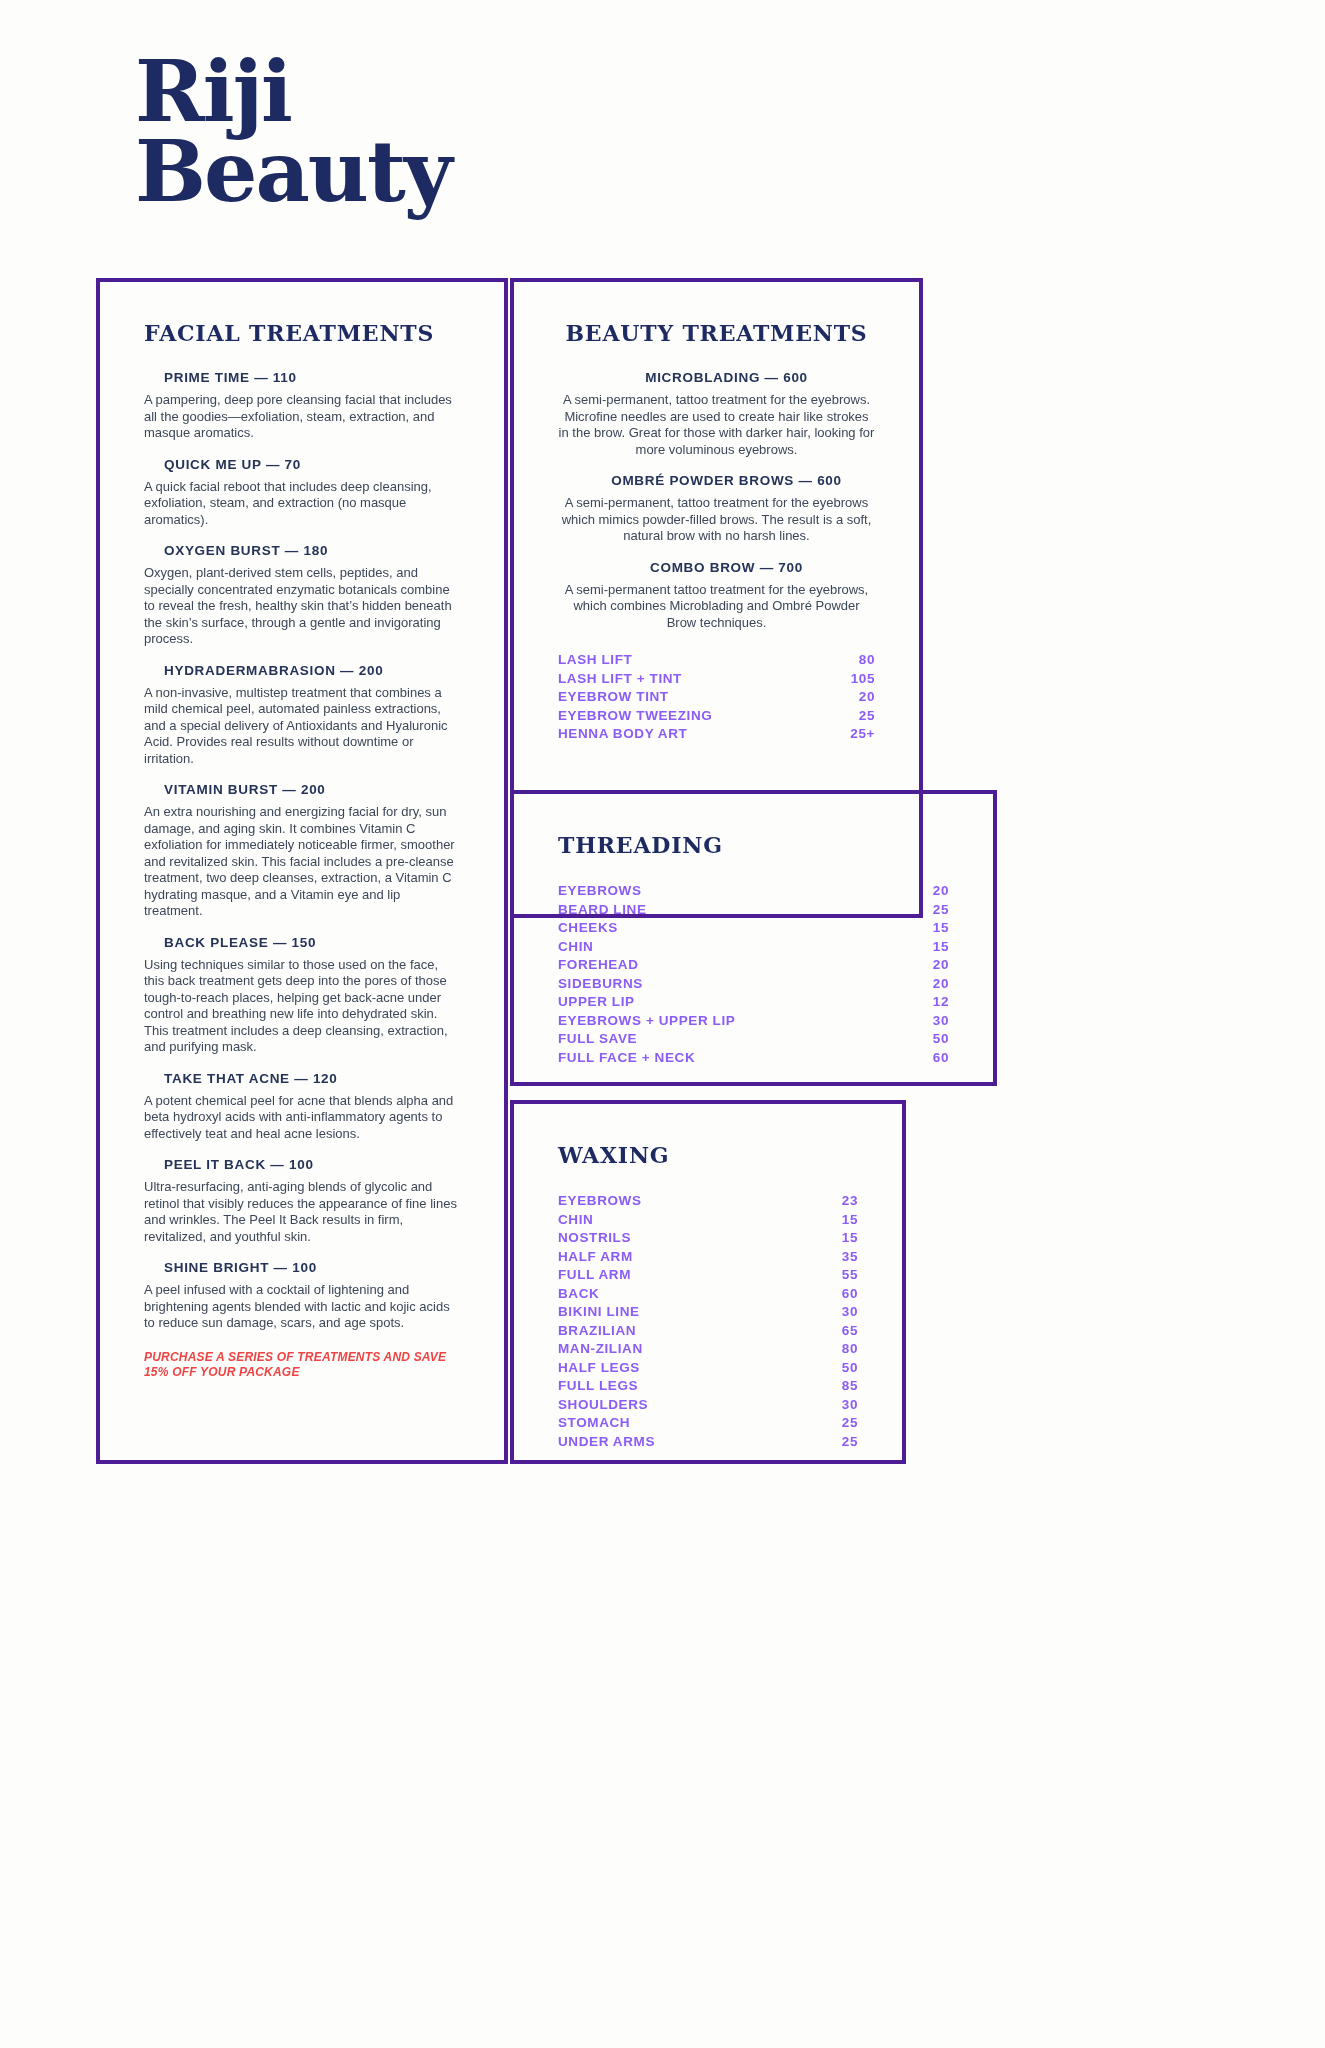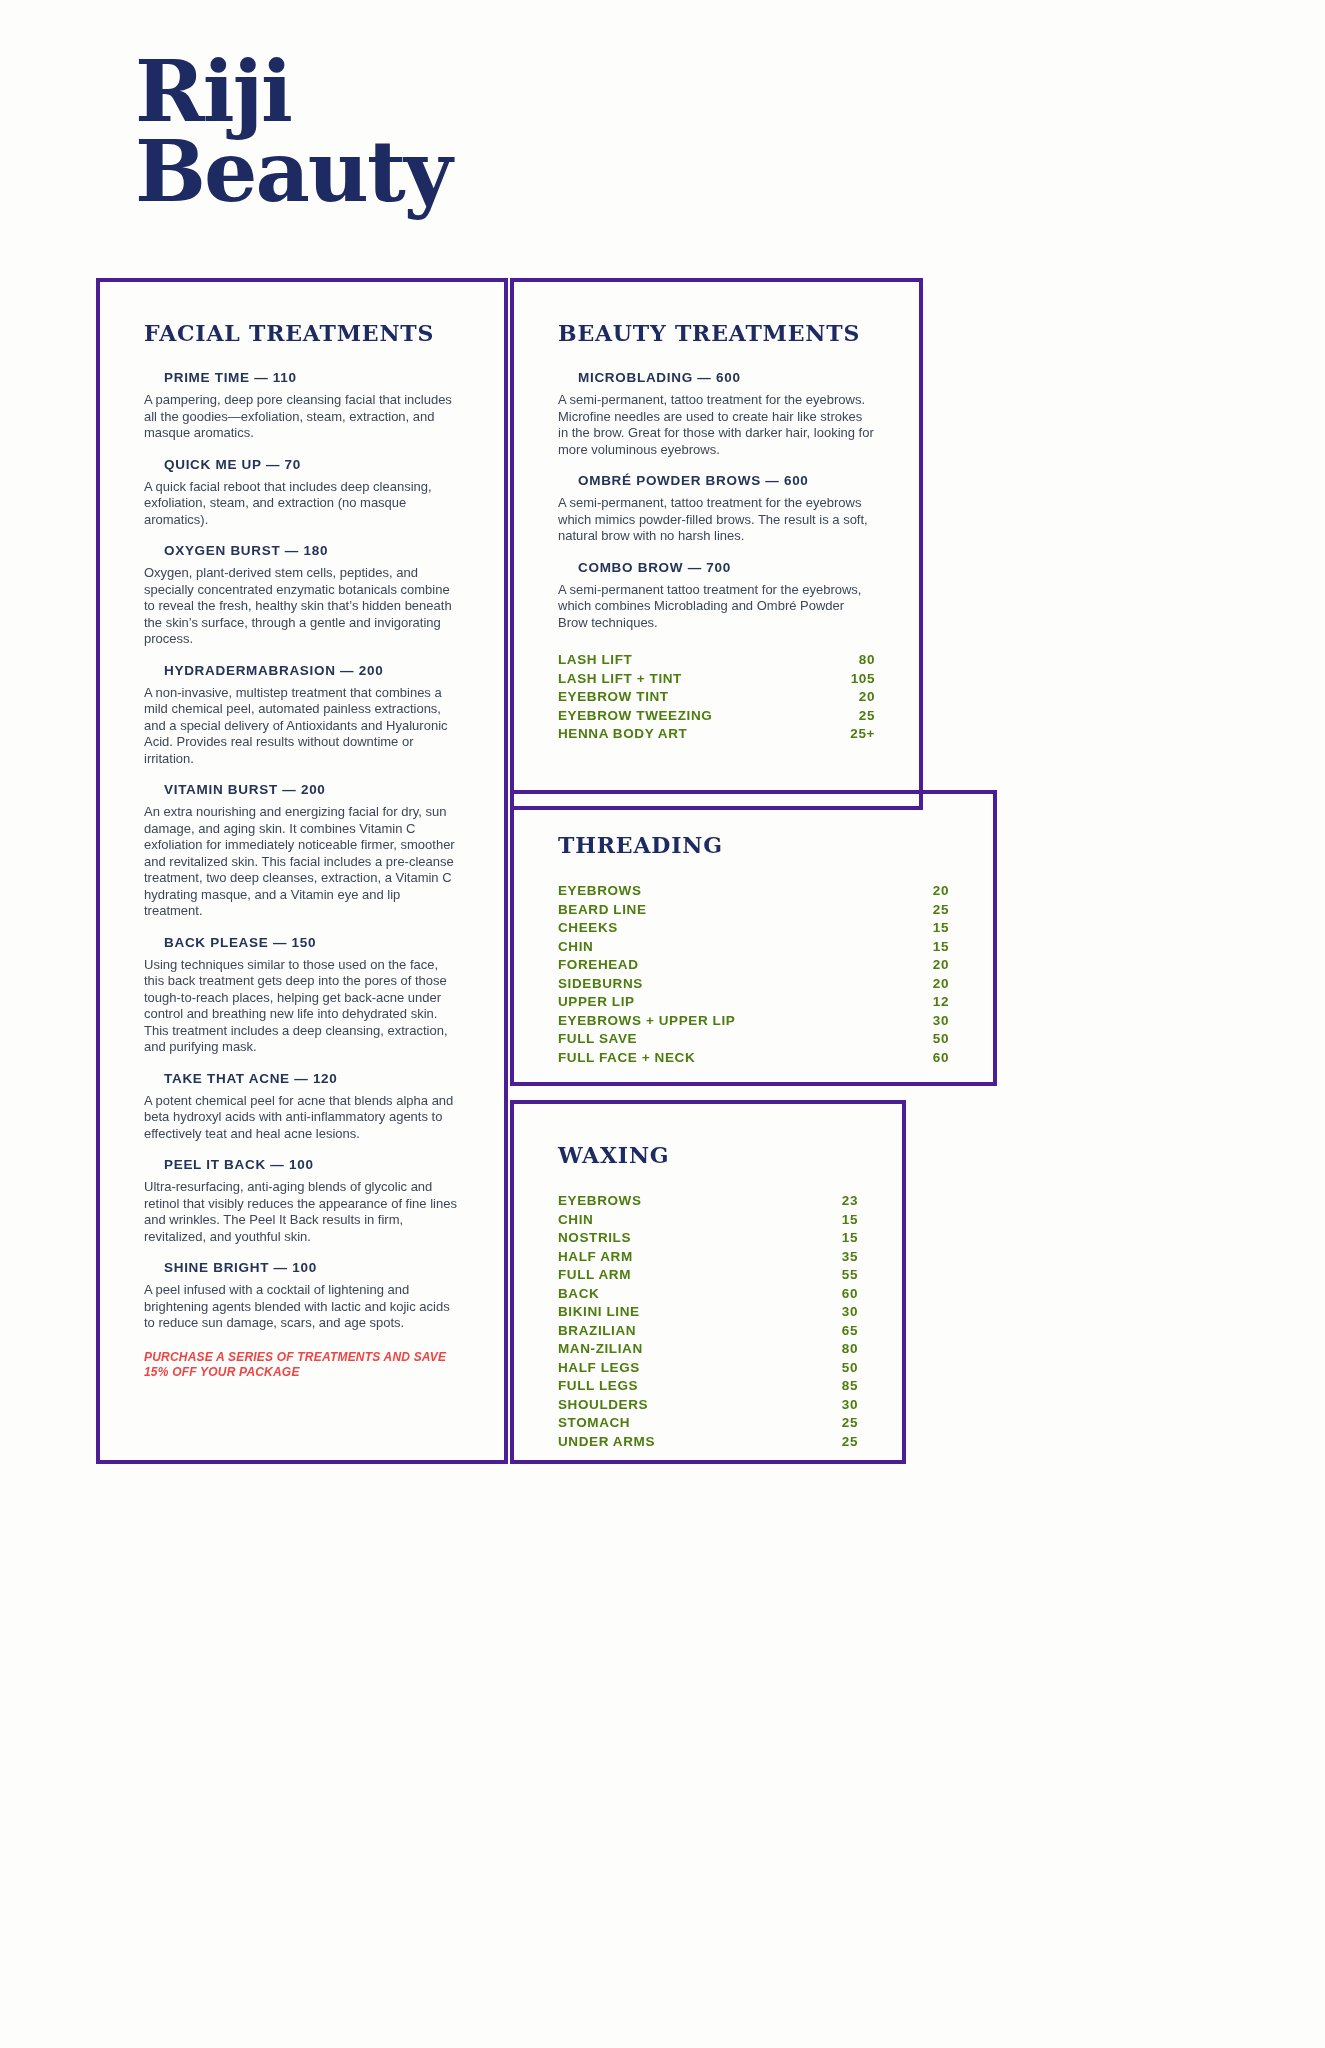--- a/index.html
+++ b/index.html
@@ -23,21 +23,21 @@
     letter-spacing: -2px;
     color: #1e2b63;
   }
   .box {
     position: absolute;
     border: 4px solid #4c1d95;
     background: transparent;
     padding: 38px 44px;
   }
   .box-facial    { left: 96px;  top: 278px;  width: 412px; height: 1186px; }
-  .box-beauty    { left: 510px; top: 278px;  width: 413px; height: 532px; }
+  .box-beauty    { left: 510px; top: 278px;  width: 413px; height: 640px; text-align: center; }
   .box-threading { left: 510px; top: 790px;  width: 487px; height: 296px; }
   .box-waxing    { left: 510px; top: 1100px; width: 396px; height: 364px; }
   .section-title {
     font-family: "DejaVu Serif", serif;
     font-weight: 700;
     font-size: 22px;
     letter-spacing: 0.8px;
     color: #1e2b63;
     margin: 0 0 24px 0;
   }
@@ -57,21 +57,21 @@
   }
   .price-list { margin-top: 20px; }
   .price-list.tight { margin-top: 12px; }
   .price-row {
     display: flex;
     justify-content: space-between;
     align-items: baseline;
     font-size: 13.5px;
     font-weight: 700;
     letter-spacing: 0.6px;
-    color: #4d7c0f;
+    color: #8b5cf6;
     line-height: 18.5px;
   }
   .footnote {
     margin: 18px 0 0 0;
     font-size: 12px;
     line-height: 15px;
     font-style: italic;
     font-weight: 700;
     letter-spacing: 0.2px;
     color: #ef4444;

